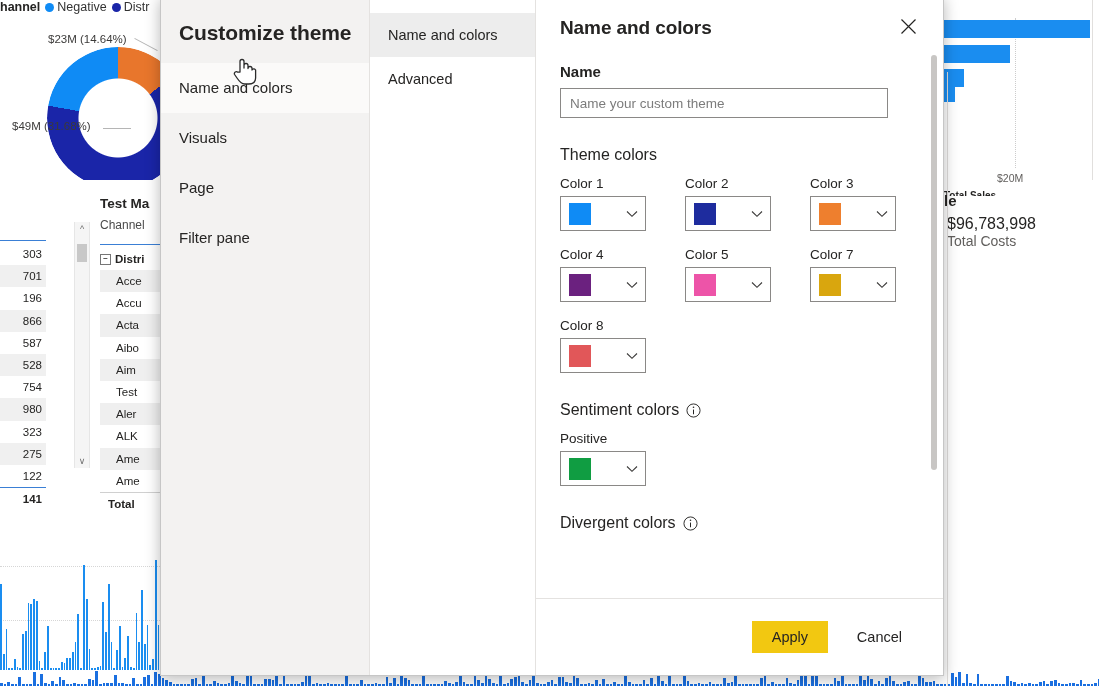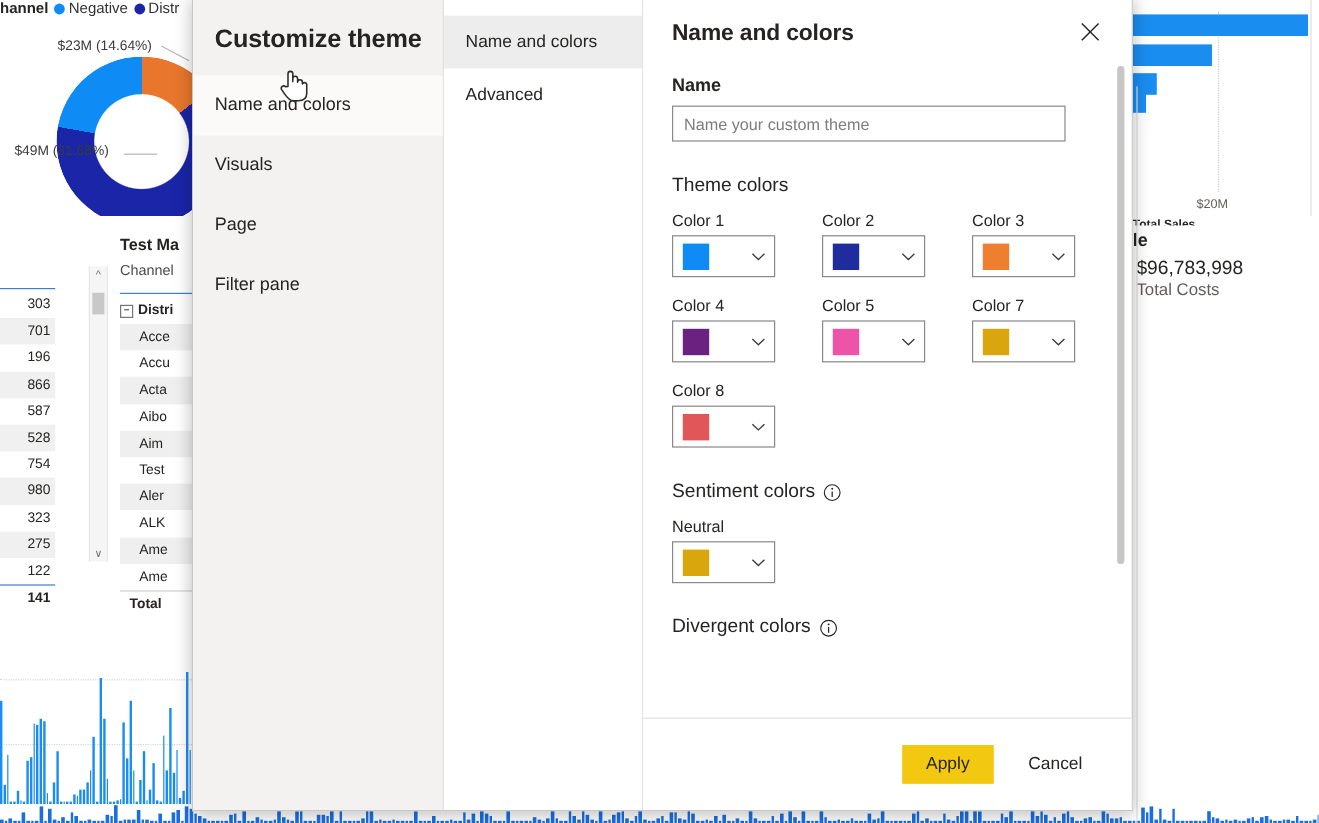--- a/index.html
+++ b/index.html
@@ -224,21 +224,21 @@
   }
   .bottom-strip i {
     display: block;
     flex: 1 1 auto;
     background: #1a6fe0;
   }
 
   
   .rbar-card {
     position: absolute;
-    right: 0; top: 8px;
+    right: 0; top: 16px;
     width: 160px; height: 180px;
     overflow: hidden;
   }
   .rbar {
     position: absolute;
     left: 0;
     height: 18px;
     background: #1a8df0;
   }
   .rbar-gridline {
@@ -1106,23 +1106,23 @@
         <span>Sentiment colors</span>
         <svg class="info-icon" viewBox="0 0 16 16">
           <circle cx="8" cy="8" r="7" stroke="#252423" stroke-width="1" fill="none"></circle>
           <circle cx="8" cy="4.6" r=".85" fill="#252423"></circle>
           <path d="M8 7 L8 12" stroke="#252423" stroke-width="1.1"></path>
         </svg>
       </div>
 
       <div class="sent-grid">
         <div class="swatch-cell">
-          <div class="swatch-cap">Neutral</div>
+          <div class="swatch-cap">Positive</div>
           <div class="swatch-box">
-            <i class="swatch-chip" style="background: rgb(217, 166, 14);"></i>
+            <i class="swatch-chip" style="background: rgb(16, 157, 66);"></i>
             <svg class="chev" viewBox="0 0 12 8">
                 <path d="M1 1.5 L6 6.3 L11 1.5" stroke="#3b3a39" stroke-width="1.1" fill="none"></path>
               </svg>
           </div>
         </div>
       </div>
 
       <div class="section-head" style="margin-top:28px;">
         <span>Divergent colors</span>
         <svg class="info-icon" viewBox="0 0 16 16">

